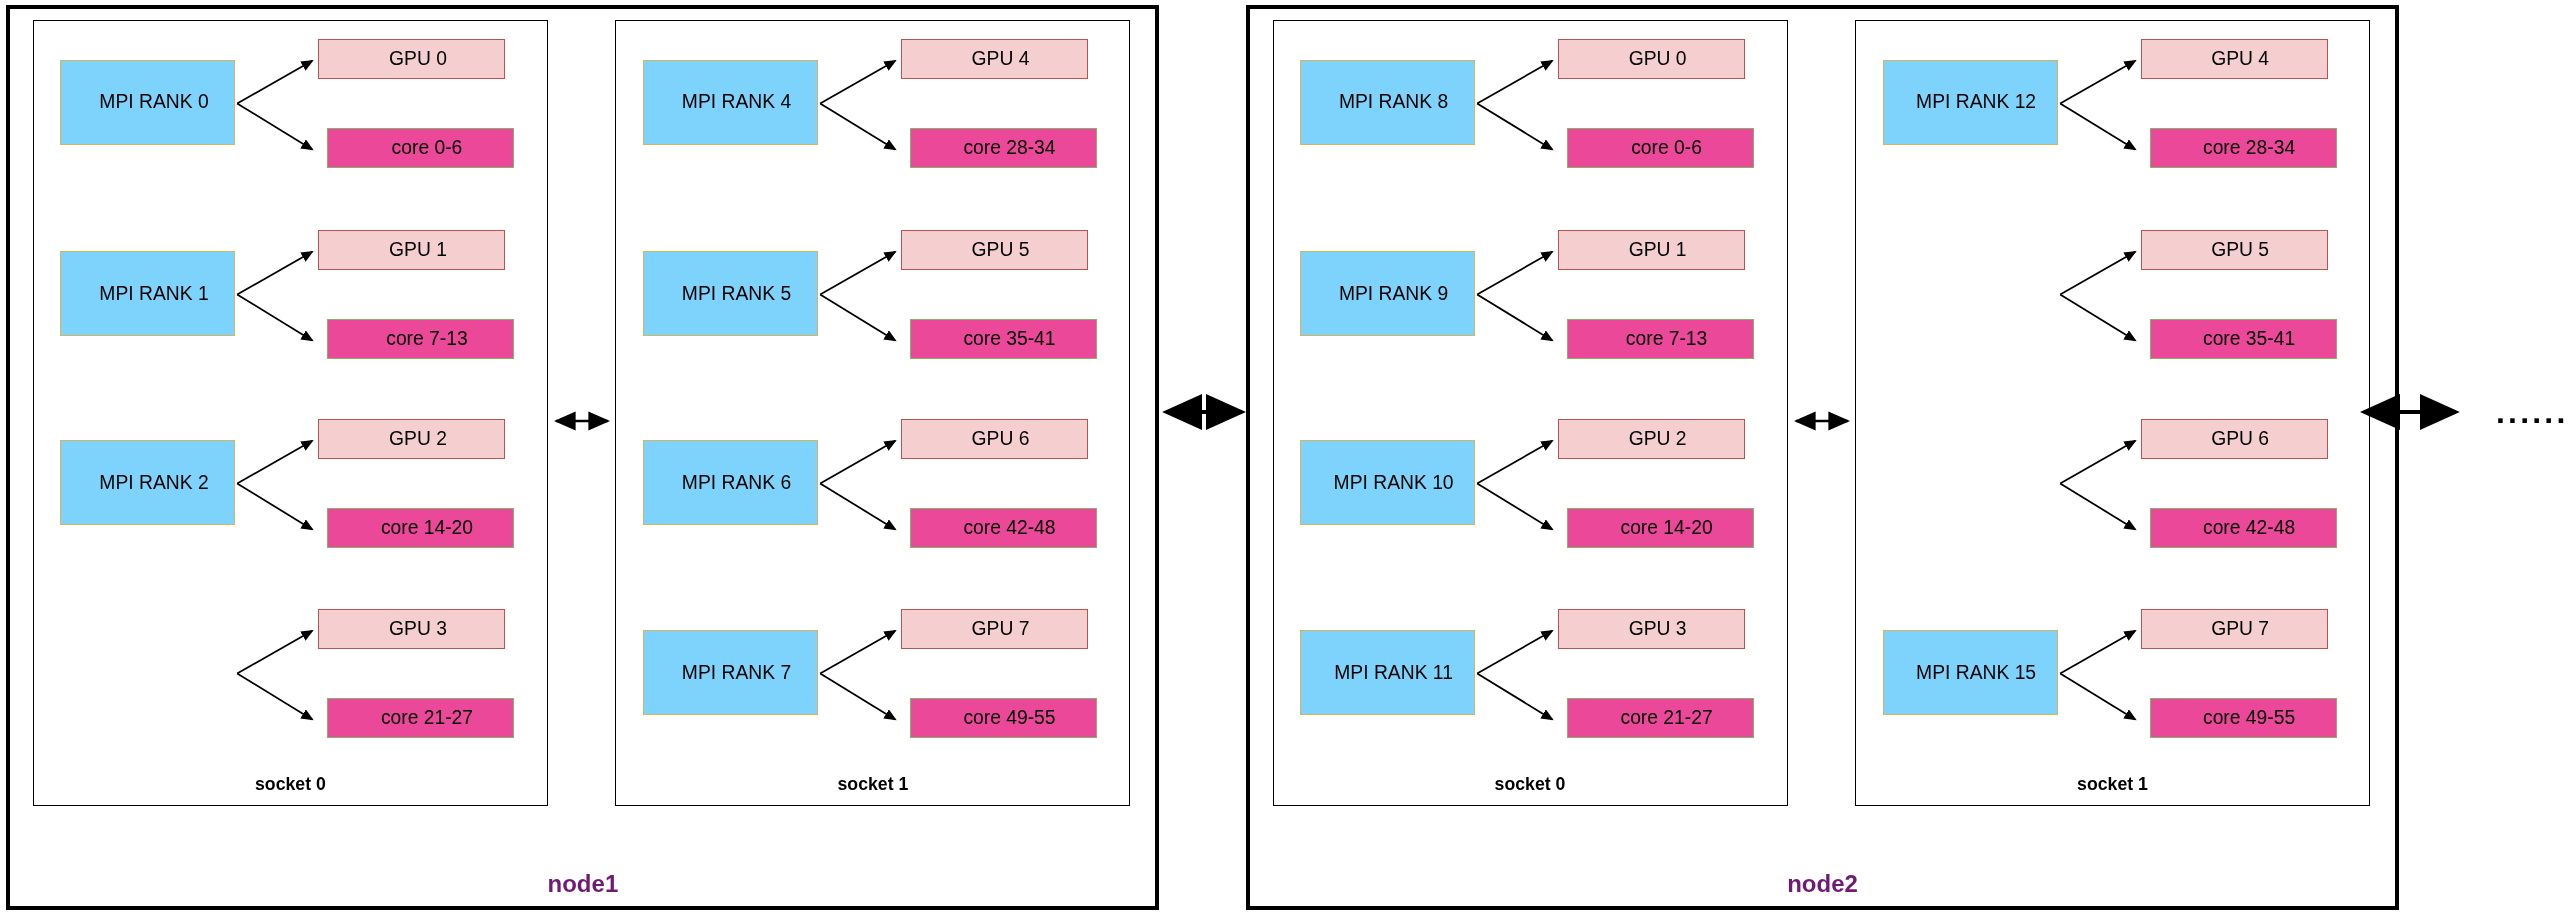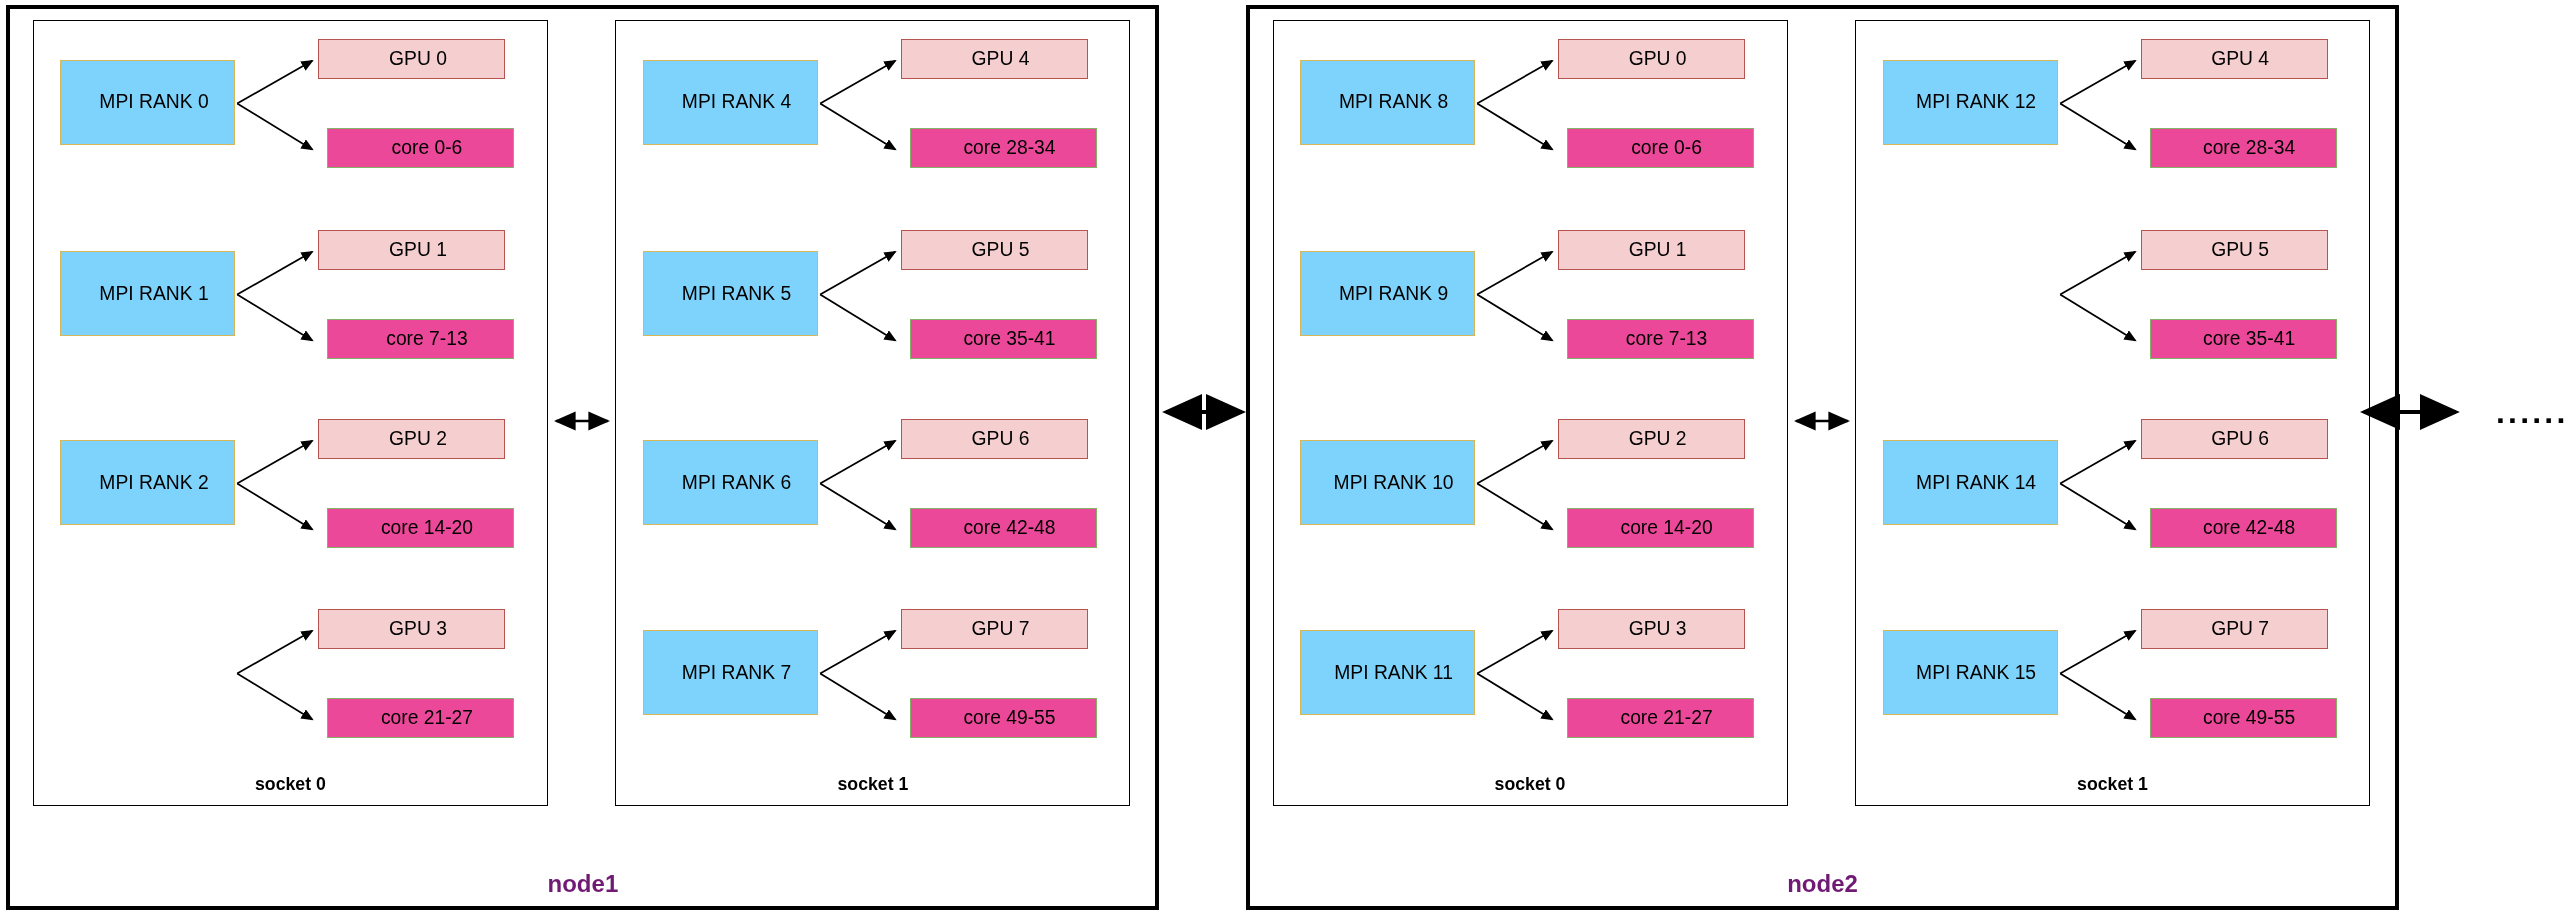--- a/index.html
+++ b/index.html
@@ -264,21 +264,20 @@
       </div>
       <div class="rank-group" style="left:26.6px; top:209px; width:451px; height:133px;">
         <div class="box gpu-box">GPU 5</div>
         <div class="box core-box">core 35-41</div>
         <svg class="arrows" viewBox="0 0 120 165">
           <line x1="10" y1="80" x2="103" y2="27" stroke="#000" stroke-width="2.2" marker-end="url(#ah)"></line>
           <line x1="10" y1="80" x2="103" y2="137" stroke="#000" stroke-width="2.2" marker-end="url(#ah)"></line>
         </svg>
       </div>
       <div class="rank-group" style="left:26.6px; top:398px; width:451px; height:133px;">
-        <div class="box rank-box">MPI RANK 14</div>
         <div class="box gpu-box">GPU 6</div>
         <div class="box core-box">core 42-48</div>
         <svg class="arrows" viewBox="0 0 120 165">
           <line x1="10" y1="80" x2="103" y2="27" stroke="#000" stroke-width="2.2" marker-end="url(#ah)"></line>
           <line x1="10" y1="80" x2="103" y2="137" stroke="#000" stroke-width="2.2" marker-end="url(#ah)"></line>
         </svg>
       </div>
       <div class="rank-group" style="left:26.6px; top:588px; width:451px; height:133px;">
         <div class="box rank-box">MPI RANK 15</div>
         <div class="box gpu-box">GPU 7</div>

